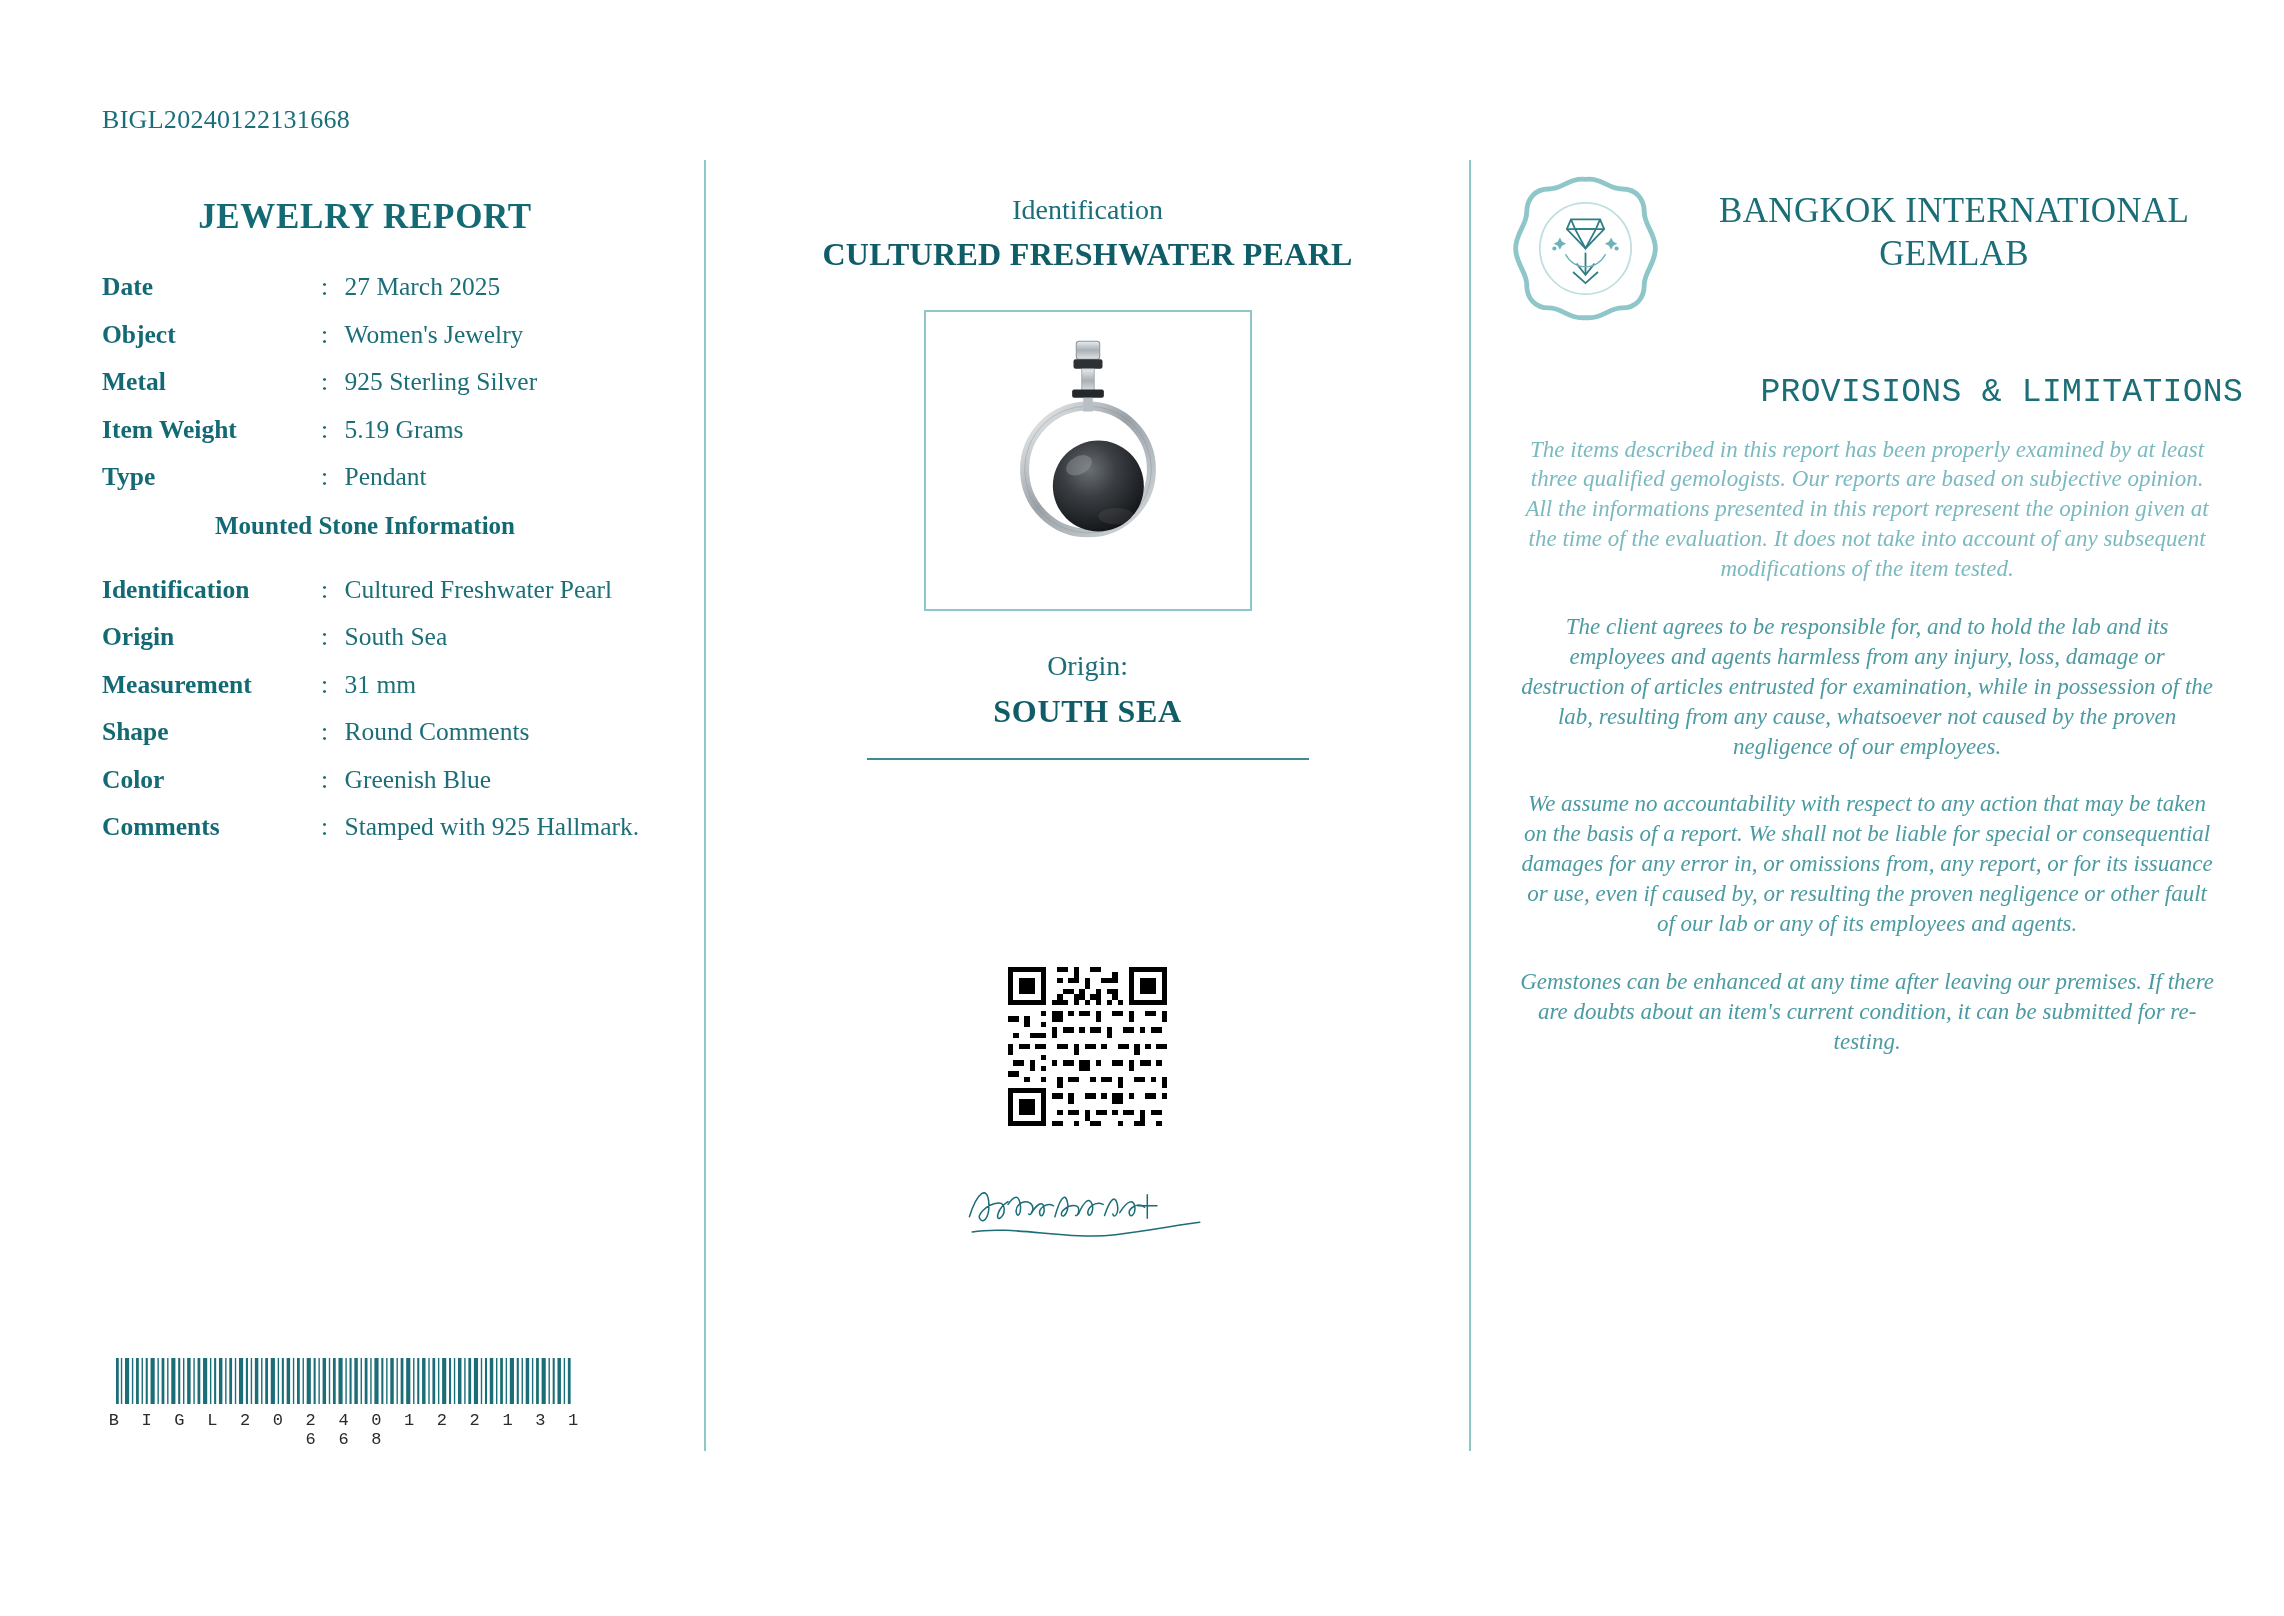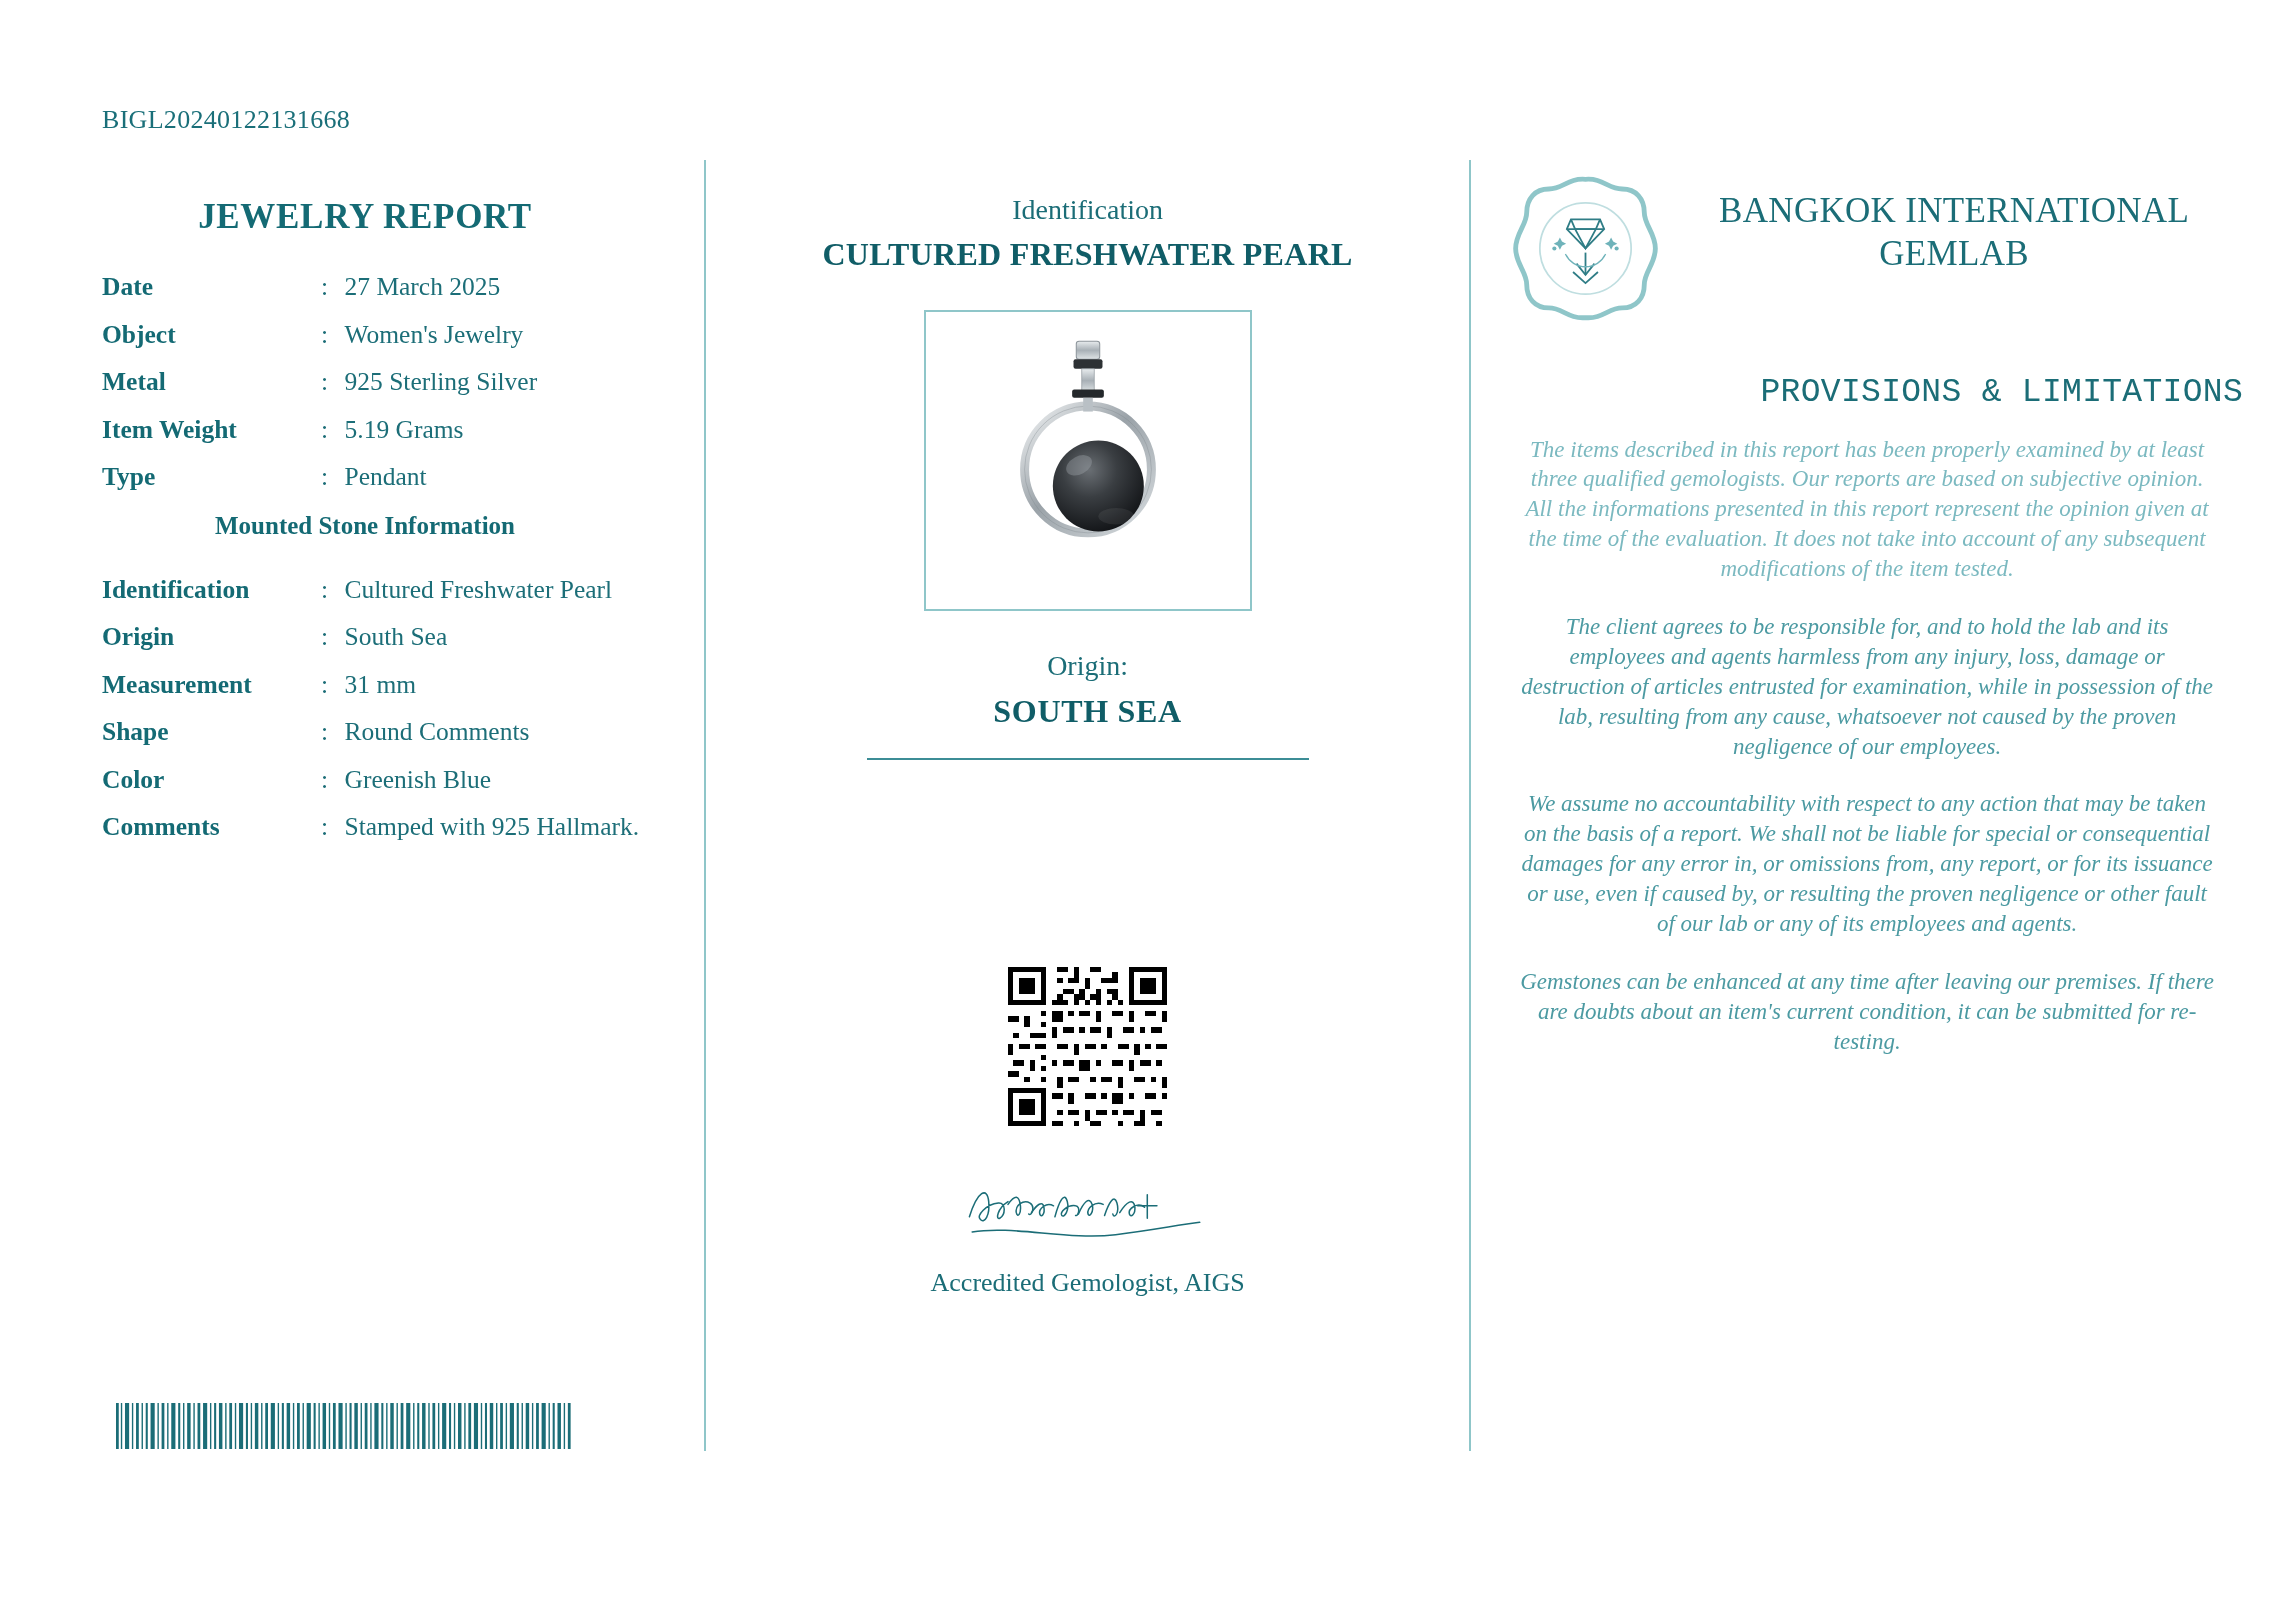--- a/index.html
+++ b/index.html
@@ -404,20 +404,21 @@
             <rect x="602" y="0" width="2" height="66"></rect>
               <rect x="608" y="0" width="4" height="66"></rect>
             <rect x="616" y="0" width="6" height="66"></rect>
               <rect x="626" y="0" width="2" height="66"></rect>
             <rect x="632" y="0" width="3" height="66"></rect>
               <rect x="639" y="0" width="5" height="66"></rect>
             <rect x="648" y="0" width="2" height="66"></rect>
               <rect x="654" y="0" width="4" height="66"></rect>
           </g>
         </svg>
+        <div class="barcode-text">B I G L 2 0 2 4 0 1 2 2 1 3 1 6 6 8</div>
       </div>
     </div>
 
     <div class="divider"></div>
 
     <div class="col-mid">
       <div class="mid-inner">
         <div class="ident-label">Identification</div>
         <div class="ident-value">CULTURED FRESHWATER PEARL</div>
 
@@ -598,21 +599,20 @@
               <path d="M108 56 C116 44, 124 38, 126 48 C128 58, 122 64, 120 58 C118 50, 130 40, 140 46"></path>
               <path d="M142 62 C148 40, 156 24, 160 40 C163 52, 156 64, 152 60 C148 56, 160 44, 172 46 C180 47, 176 62, 172 60"></path>
               <path d="M176 58 C184 40, 192 32, 196 44 C199 54, 192 64, 190 58 C188 50, 200 38, 212 44"></path>
               <path d="M214 60 C220 42, 228 28, 232 42 C236 56, 228 66, 226 58"></path>
               <path d="M236 56 C246 40, 256 34, 258 48 C259 58, 252 64, 250 58 C248 50, 262 40, 272 48"></path>
               <path d="M276 30 L276 64"></path>
               <path d="M262 46 L290 46"></path>
               <path d="M22 84 C80 74, 160 96, 230 88 C280 82, 320 74, 352 70"></path>
             </g>
           </svg>
-          <div class="sig-caption">Accredited Gemologist, AIGS</div>
         </div>
       </div>
     </div>
 
     <div class="divider"></div>
 
     <div class="col-right">
       <div class="brandrow">
         <svg class="logo" viewBox="0 0 250 240">
           <path d="M125 12 C150 10 158 26 178 26 C198 26 210 40 210 60 C210 78 226 90 226 112 C226 134 210 146 210 164

